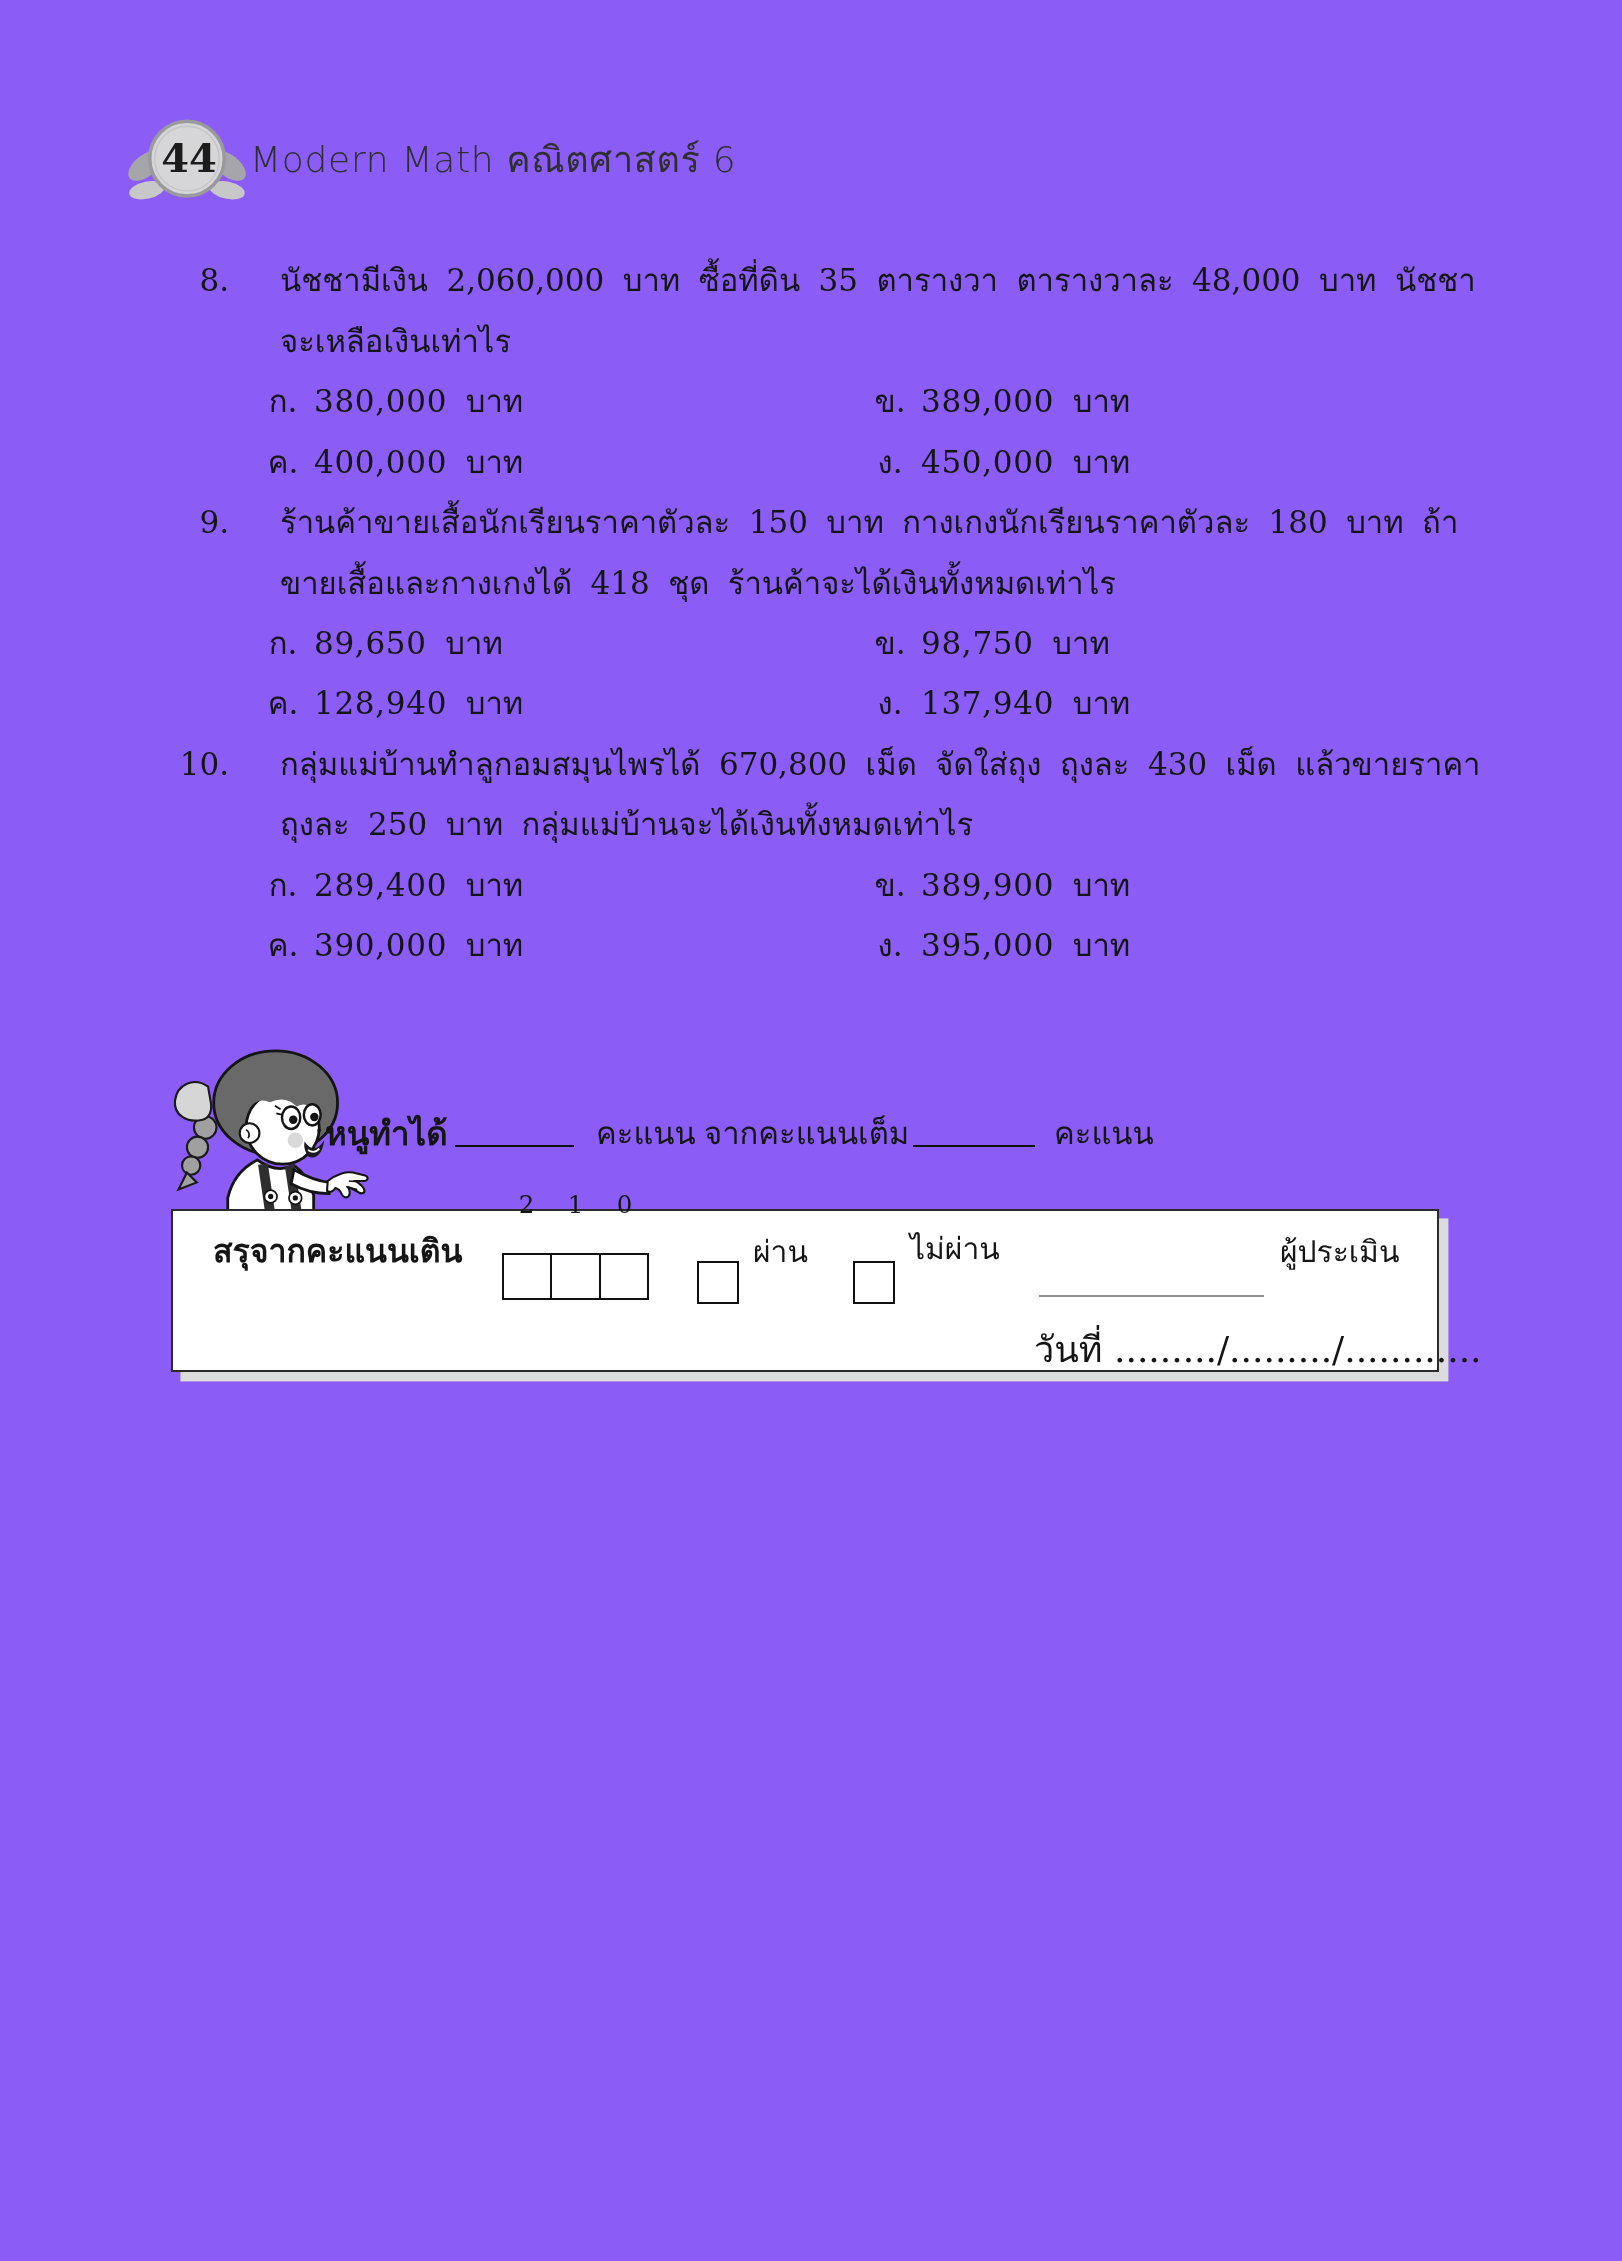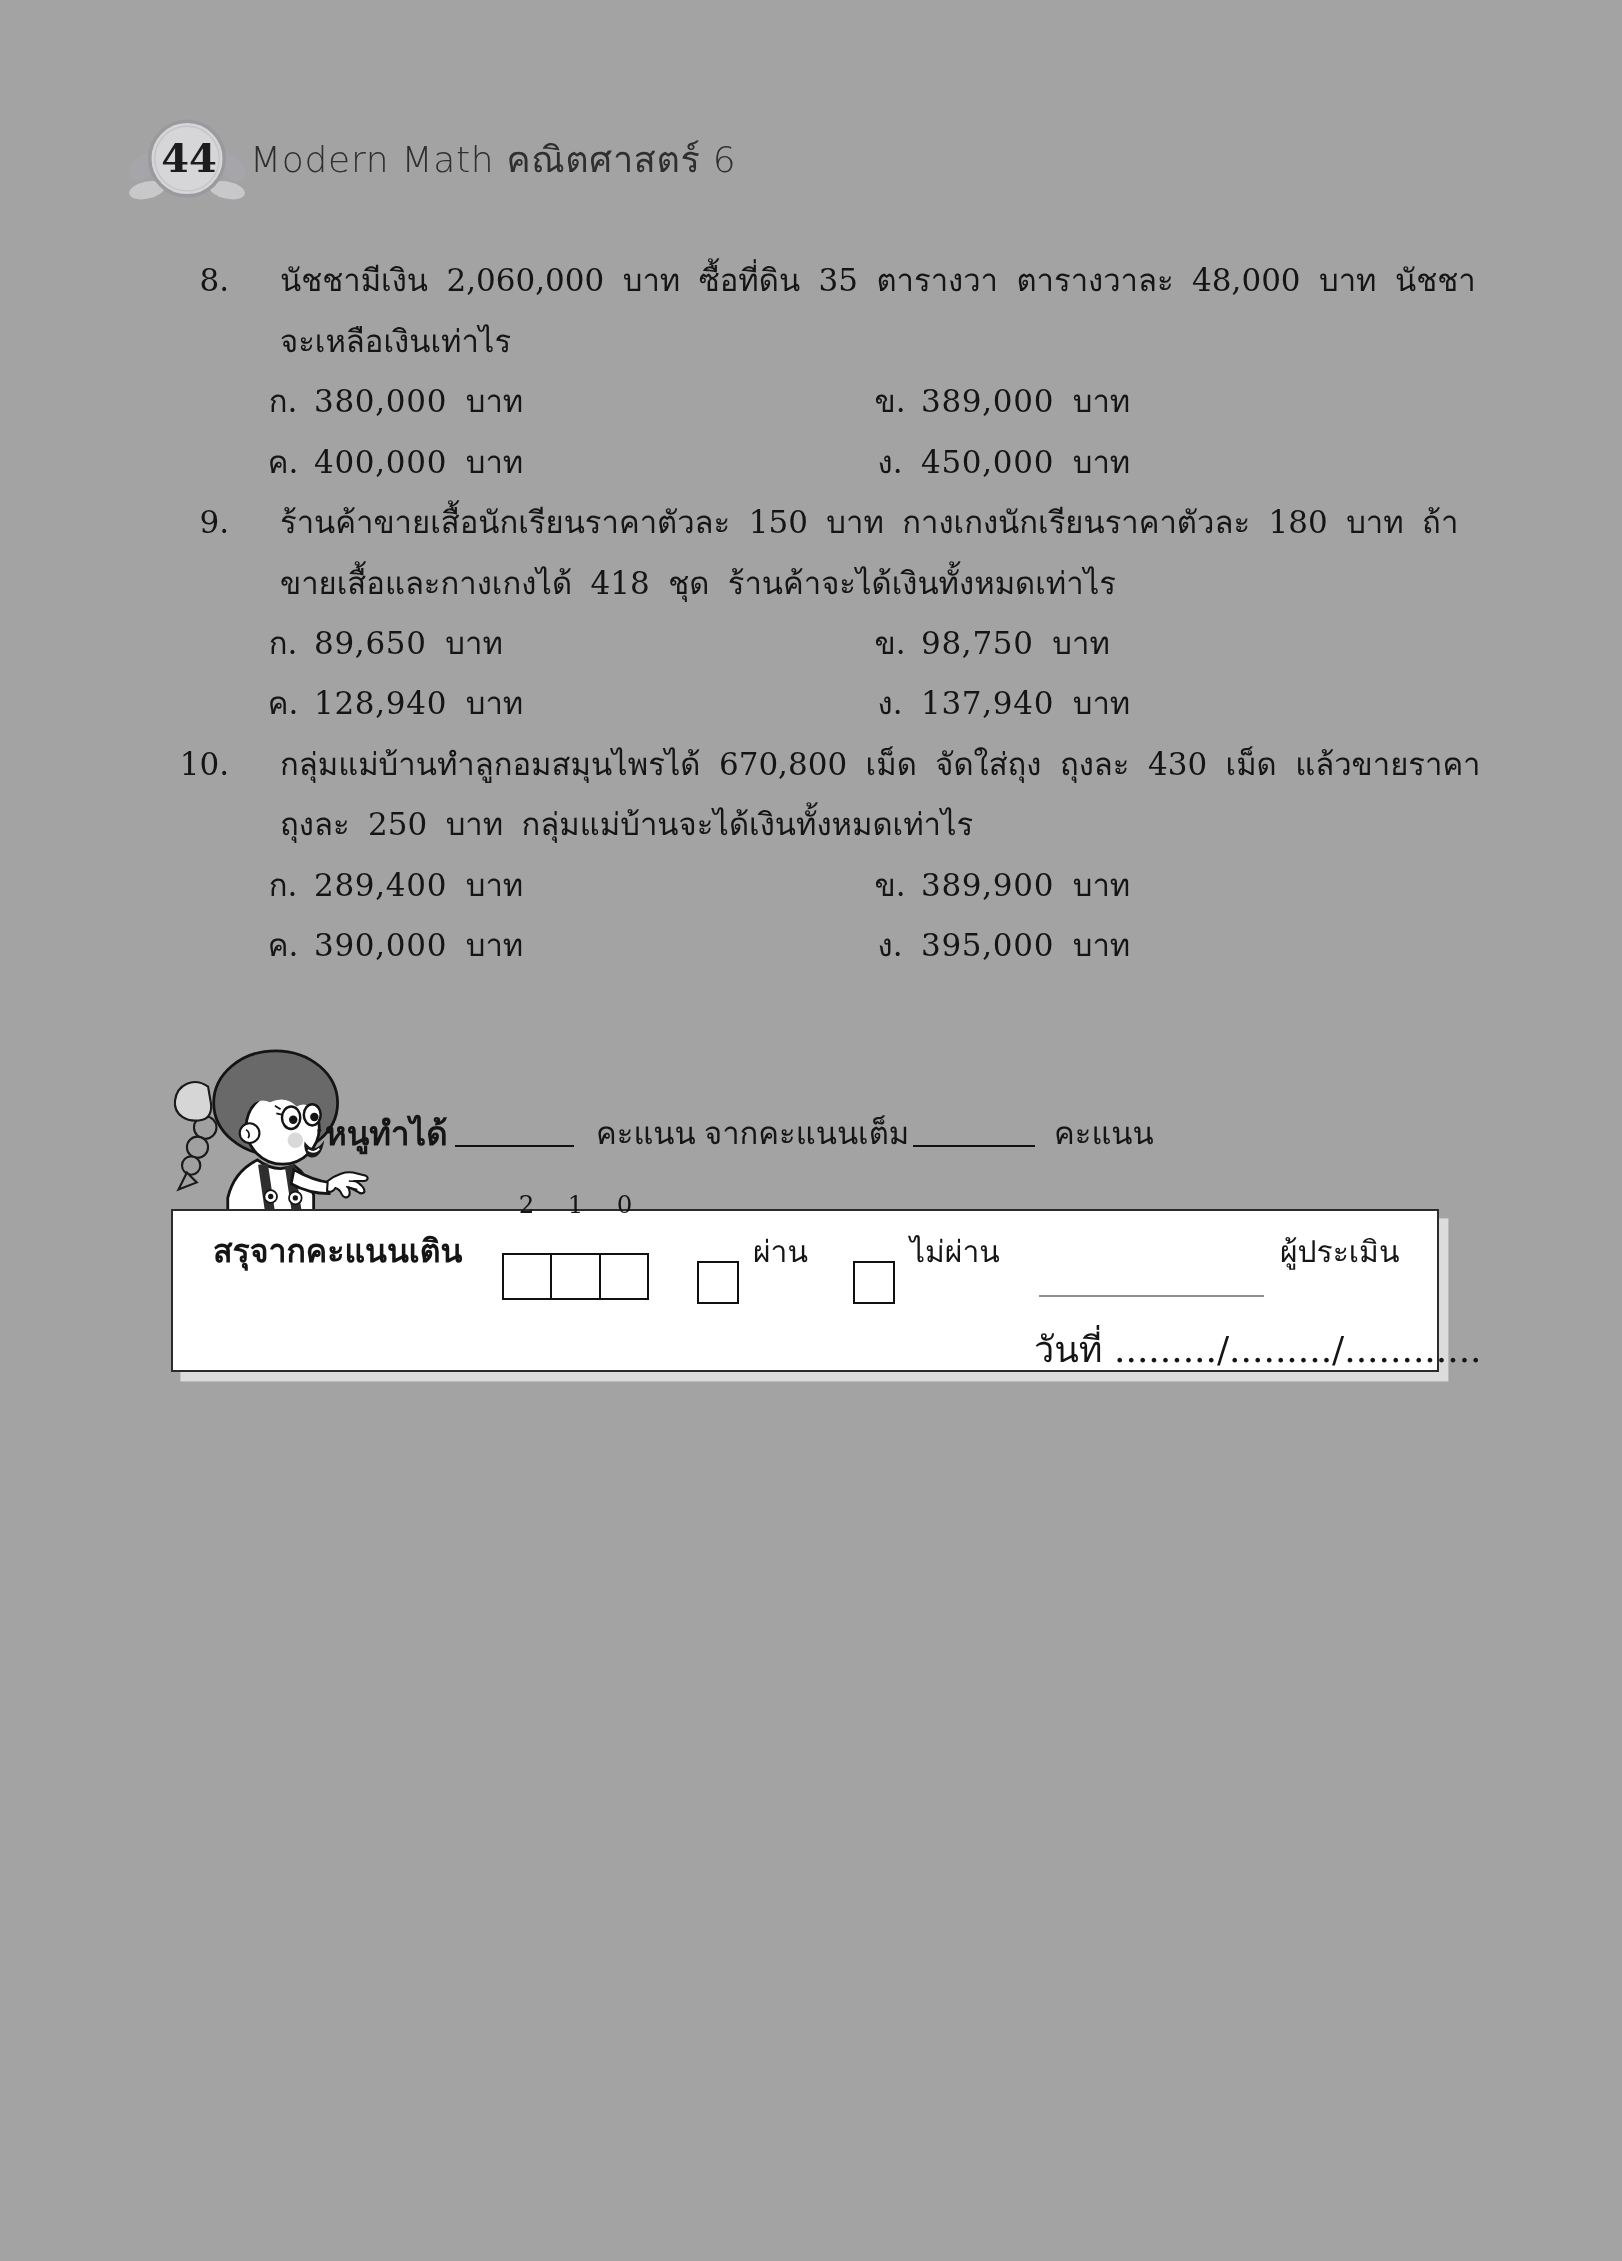--- a/index.html
+++ b/index.html
@@ -1,18 +1,18 @@
 <!DOCTYPE html>
 <html style="font-size:11.5px"><head>
 <meta charset="utf-8">
 <style>
   html,body{margin:0;padding:0;background:#ffffff;}
   body{width:1623px;height:2261px;position:relative;
        font-family:"DejaVu Serif","Liberation Serif",serif;color:#151515;}
-  .page{position:absolute;left:0;top:0;width:1623px;height:2261px;background:#a3a3a3;overflow:hidden;}
+  .page{position:absolute;left:0;top:0;width:1623px;height:2261px;background:#8b5cf6;overflow:hidden;}
 
   
   .badge-wrap{position:absolute;left:121px;top:114px;width:132px;height:105px;}
   .badge-num{position:absolute;left:153px;top:121px;width:72px;height:72px;
              display:flex;align-items:center;justify-content:center;
              font-size:40px;font-weight:700;color:#1c1c1c;}
   .page-title{position:absolute;left:250px;top:124px;height:72px;line-height:72px;
               font-family:"DejaVu Sans","Liberation Sans",sans-serif;
               font-weight:300;font-size:36px;letter-spacing:0.7px;color:#2f2f2f;white-space:nowrap;}
 
@@ -44,21 +44,21 @@
   .ev-digits span{flex:1;text-align:center;font-size:24.5px;line-height:40px;}
   .ev-table{position:absolute;left:329px;top:42px;width:147px;height:47px;
             border:2.9px solid #111;box-sizing:border-box;display:flex;background:#fff;}
   .ev-cell{flex:1;}
   .ev-cell.mid{border-left:2.2px solid #111;border-right:2.2px solid #111;}
   .ev-check{position:absolute;top:50px;width:42px;height:43px;border:2.9px solid #111;box-sizing:border-box;background:#fff;}
   .ev-check.c1{left:524px;}
   .ev-check.c2{left:680px;}
   .ev-text{position:absolute;top:8px;height:65px;line-height:65px;font-size:30px;white-space:nowrap;}
   .ev-pass{left:580px;text-align:center;}
-  .ev-fail{left:737px;}
+  .ev-fail{left:737px;font-family:Liberation Mono, monospace;}
   .ev-sigline{position:absolute;left:866px;top:84px;width:225px;border-top:2.2px solid #8f8f8f;}
   .ev-evaluator{left:1107px;}
   .ev-date{position:absolute;left:861px;top:106px;height:65px;line-height:65px;font-size:36px;white-space:nowrap;}
 </style>
 </head>
 <body>
 
 <div class="page">
 
   <div class="badge-wrap">

